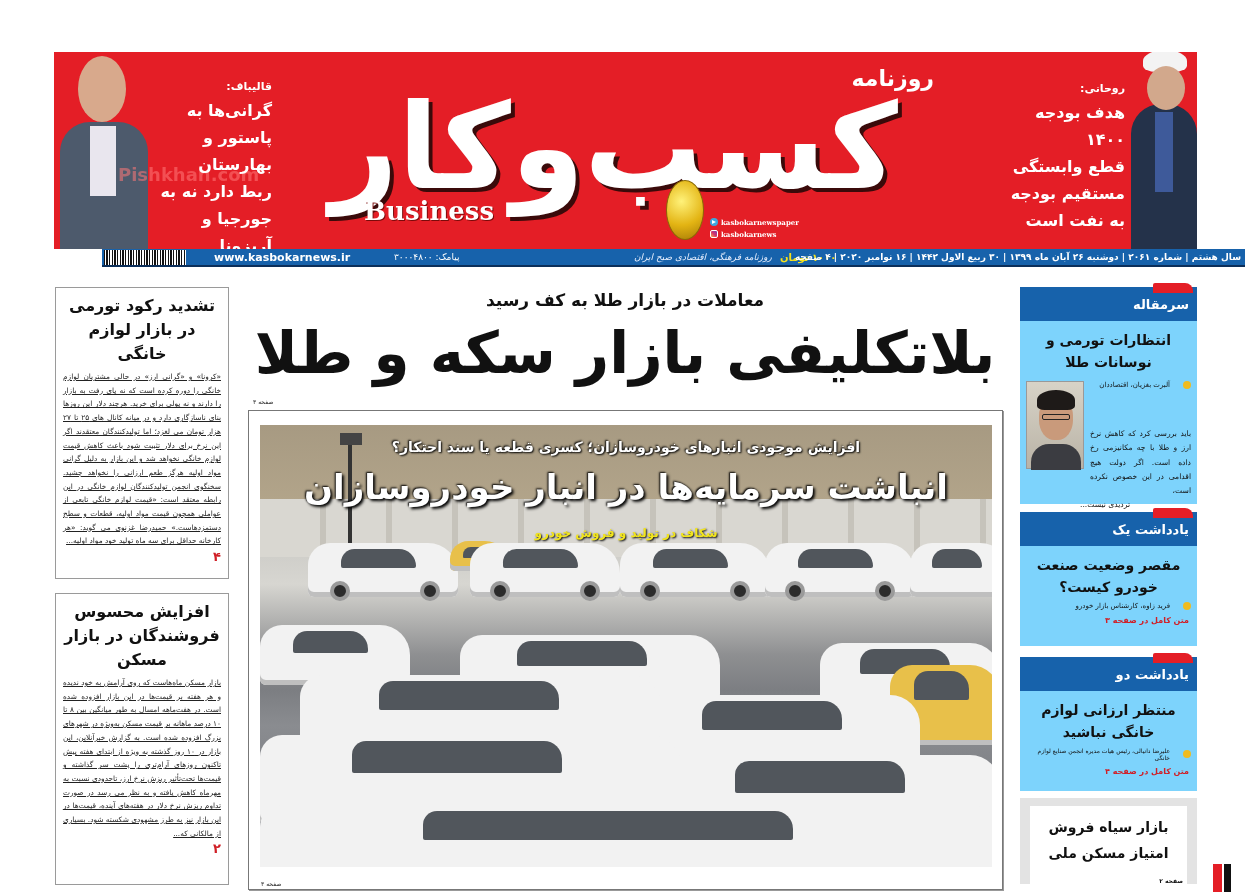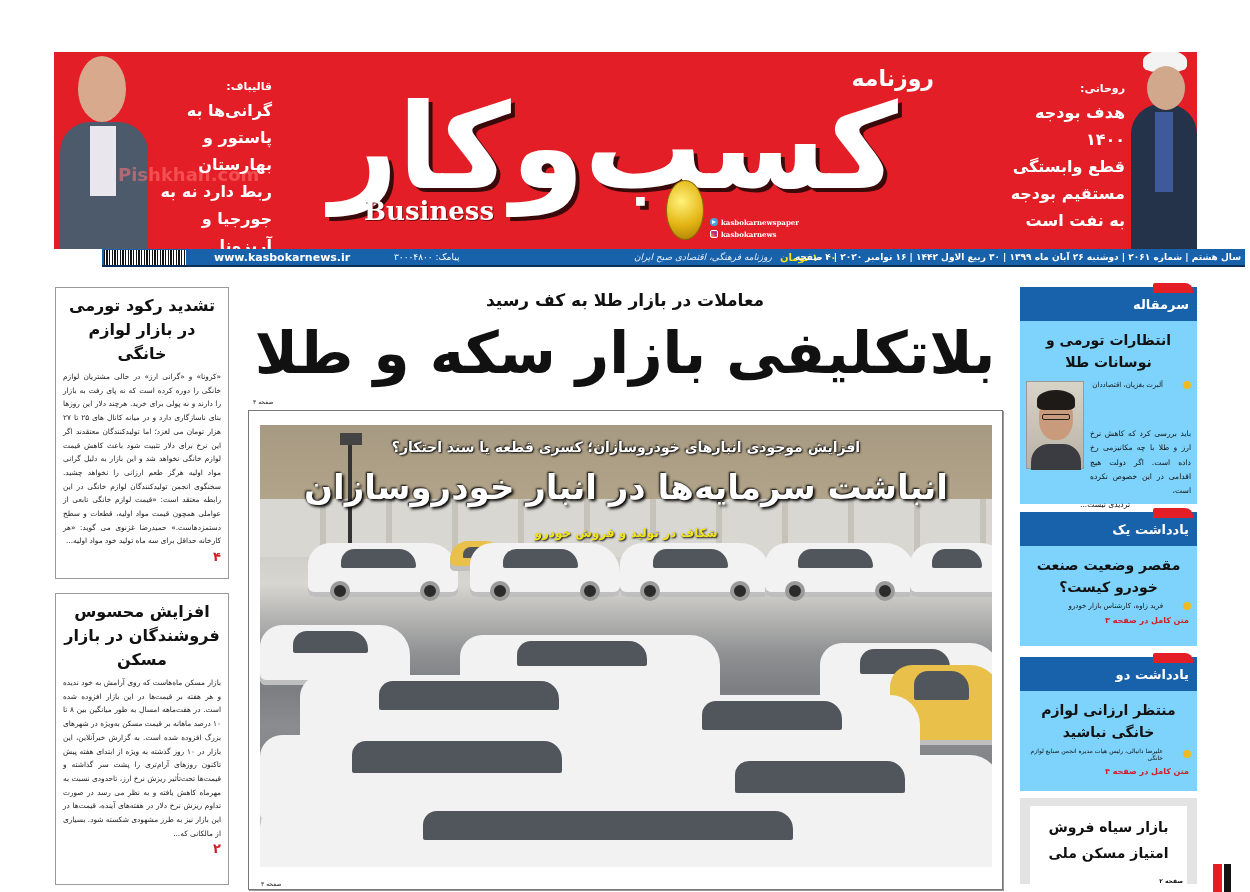--- a/index.html
+++ b/index.html
@@ -36,21 +36,21 @@
   .barcode { position: absolute; left: 2px; top: 1px; width: 82px; height: 15px; background: repeating-linear-gradient(90deg, #111 0 1px, #fff 1px 2px, #111 2px 4px, #fff 4px 5px, #111 5px 6px, #fff 6px 8px); }
   .info-url { position: absolute; left: 112px; font-weight: bold; font-size: 11px; }
   .info-sms { position: absolute; left: 292px; direction: rtl; font-size: 9px; }
   .info-slogan { position: absolute; left: 532px; direction: rtl; font-style: italic; font-size: 9px; color: #e9f0ff; }
   .info-price { position: absolute; left: 678px; direction: rtl; color: #f7e21b; font-weight: bold; font-size: 10px; }
   .info-date { position: absolute; right: 4px; direction: rtl; font-weight: bold; font-size: 9px; }
 
   
   .lbox { position: absolute; left: 55px; width: 174px; border: 1px solid #9a9a9a; background: #fff; padding: 6px 7px 4px; direction: rtl; }
   .lbox-title { text-align: center; font-weight: bold; font-size: 16px; line-height: 24px; margin-bottom: 4px; }
-  .lbox-body { font-size: 7.4px; line-height: 13.7px; text-align: justify; color: #222; }
+  .lbox-body { font-size: 7.4px; line-height: 13.7px; text-align: justify; color: #222; text-decoration: underline; }
   .lbox-page { color: #d01f26; font-weight: bold; font-size: 13px; margin-top: 1px; }
 
   
   .center-sup { position: absolute; left: 240px; top: 290px; width: 770px; text-align: center; font-weight: bold; font-size: 17px; direction: rtl; }
   .center-main { position: absolute; left: 240px; top: 314px; width: 770px; text-align: center; font-weight: bold; font-size: 58px; letter-spacing: -1px; direction: rtl; line-height: 78px; }
   .center-pageref { position: absolute; left: 253px; top: 398px; font-size: 6px; direction: rtl; }
   .photo-frame { position: absolute; left: 248px; top: 410px; width: 755px; height: 480px; border: 1px solid #777; box-shadow: 1px 1px 0 #999; background: #fff; }
   .photo { position: absolute; left: 11px; top: 14px; width: 732px; height: 442px; overflow: hidden; background: linear-gradient(180deg, #a79a82 0%, #b5a78c 22%, #c9c8c4 24%, #d7d6d1 36%, #8e8f91 52%, #7c7e82 60%, #8a8c90 68%, #6f7176 100%); }
   .photo-wall { position: absolute; left: 0; top: 74px; width: 100%; height: 58px; background: repeating-linear-gradient(90deg, #d9d7d1 0 60px, #c6c3bb 60px 66px); }
   .car { position: absolute; background: #f2f2f2; border-radius: 22px 30px 6px 6px; box-shadow: inset 0 -5px 0 #bfbfbf; }
@@ -61,21 +61,21 @@
   .pt-sup { top: 14px; color: #fff; font-size: 14px; text-shadow: 1px 1px 2px #000, -1px -1px 2px #000; }
   .pt-main { top: 42px; color: #fff; font-size: 34px; text-shadow: 2px 2px 3px #000, -1px -1px 2px #000; }
   .pt-sub { top: 101px; color: #f2e51e; font-size: 12px; text-shadow: 1px 1px 2px #000; }
   .photo-pageref { position: absolute; left: 12px; bottom: 2px; font-size: 6px; direction: rtl; }
 
   
   .rbox { position: absolute; left: 1020px; width: 177px; background: #7dd3fc; direction: rtl; }
   .rbox-head { position: relative; height: 34px; background: #1762ab; color: #fff; font-weight: bold; font-size: 13px; padding: 10px 8px 0; }
   .rbox-tab { position: absolute; right: 4px; top: -4px; width: 40px; height: 10px; background: #e41e26; border-radius: 2px 8px 0 0; }
   .rbox-title { text-align: center; font-weight: bold; font-size: 14px; line-height: 22px; padding: 8px 16px 4px; }
-  .rbox-author { font-size: 7px; padding: 0 6px; display: flex; align-items: center; gap: 20px; }
+  .rbox-author { font-size: 7px; padding: 0 6px; display: flex; align-items: center; gap: 13px; }
   .bullet-icon { width: 8px; height: 8px; border-radius: 50%; background: #f0bb20; display: inline-block; flex: none; }
   .rbox-more { color: #d01f26; font-weight: bold; font-size: 8px; padding: 6px 8px 8px; }
   .editorial-wrap { display: flex; gap: 6px; padding: 4px 6px 0; }
   .editorial-text { font-size: 7.6px; line-height: 14.3px; text-align: justify; flex: 1; margin-top: 36px; }
   .editorial-photo { width: 58px; height: 88px; background: linear-gradient(180deg,#d8d3c7 0%, #b9b3a6 100%); position: relative; border: 1px solid #999; flex: none; }
   .ed-face { position: absolute; left: 12px; top: 14px; width: 34px; height: 44px; border-radius: 45%; background: #c99a7b; }
   .ed-hair { position: absolute; left: 10px; top: 8px; width: 38px; height: 20px; border-radius: 50% 50% 20% 20%; background: #1e1a18; }
   .ed-glasses { position: absolute; left: 15px; top: 32px; width: 28px; height: 6px; border: 1px solid #222; border-radius: 2px; }
   .ed-body { position: absolute; left: 4px; top: 62px; width: 50px; height: 26px; border-radius: 18px 18px 0 0; background: #3b3c41; }
   .editorial-tail { font-size: 7.6px; padding: 2px 8px 0 0; text-align: left; padding-left: 60px; }

